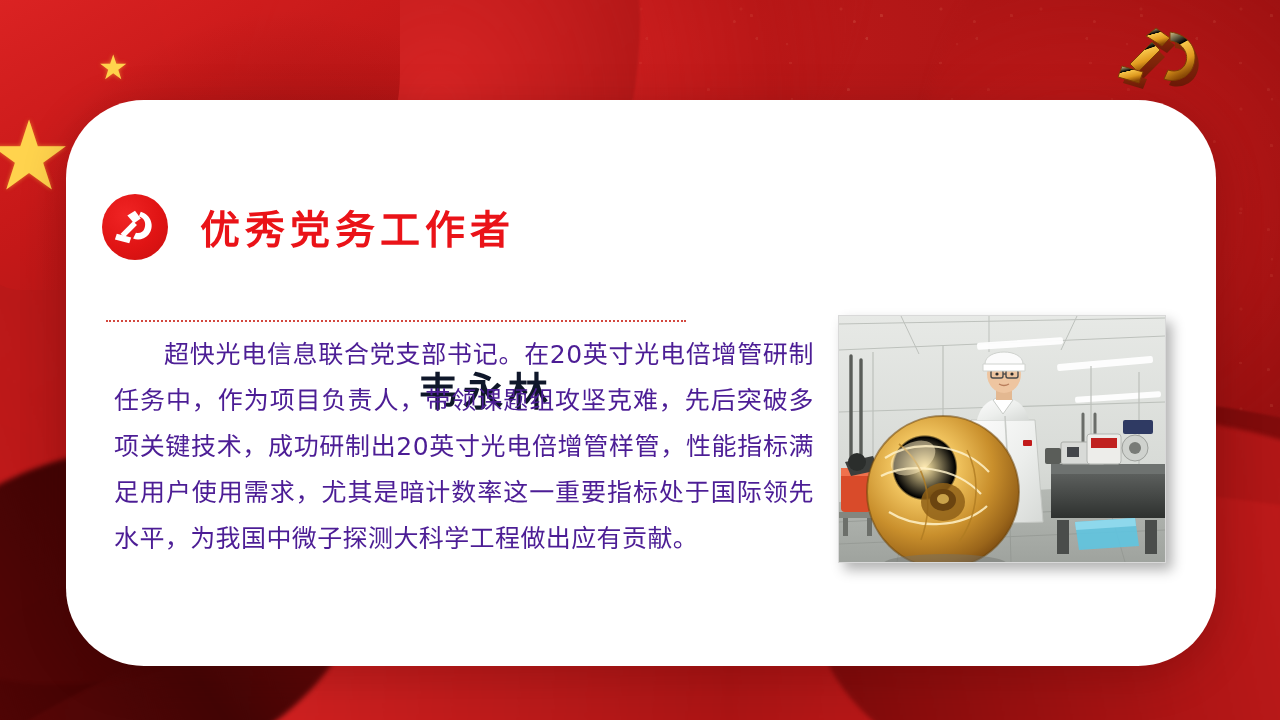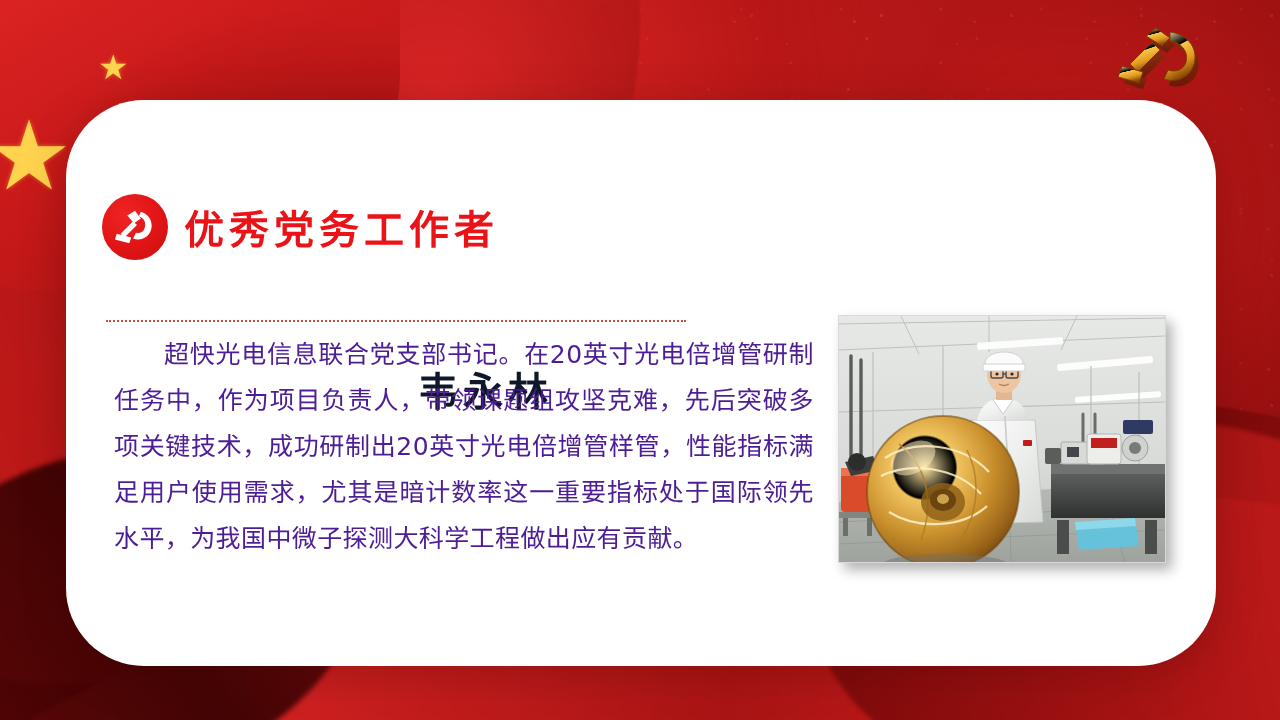--- a/index.html
+++ b/index.html
@@ -176,21 +176,21 @@
     box-shadow: 0 10px 44px rgba(70,0,0,.28);
   }
 
   
   .heading-row {
     position: absolute;
     left: 36px;
     top: 94px;
     display: flex;
     align-items: center;
-    gap: 16px;
+    gap: 32px;
   }
   .emblem-circle {
     width: 66px;
     height: 66px;
     border-radius: 50%;
     background: radial-gradient(circle at 36% 32%, #f02424 0%, #e01414 55%, #c91010 100%);
     display: flex;
     align-items: center;
     justify-content: center;
     flex: 0 0 auto;

